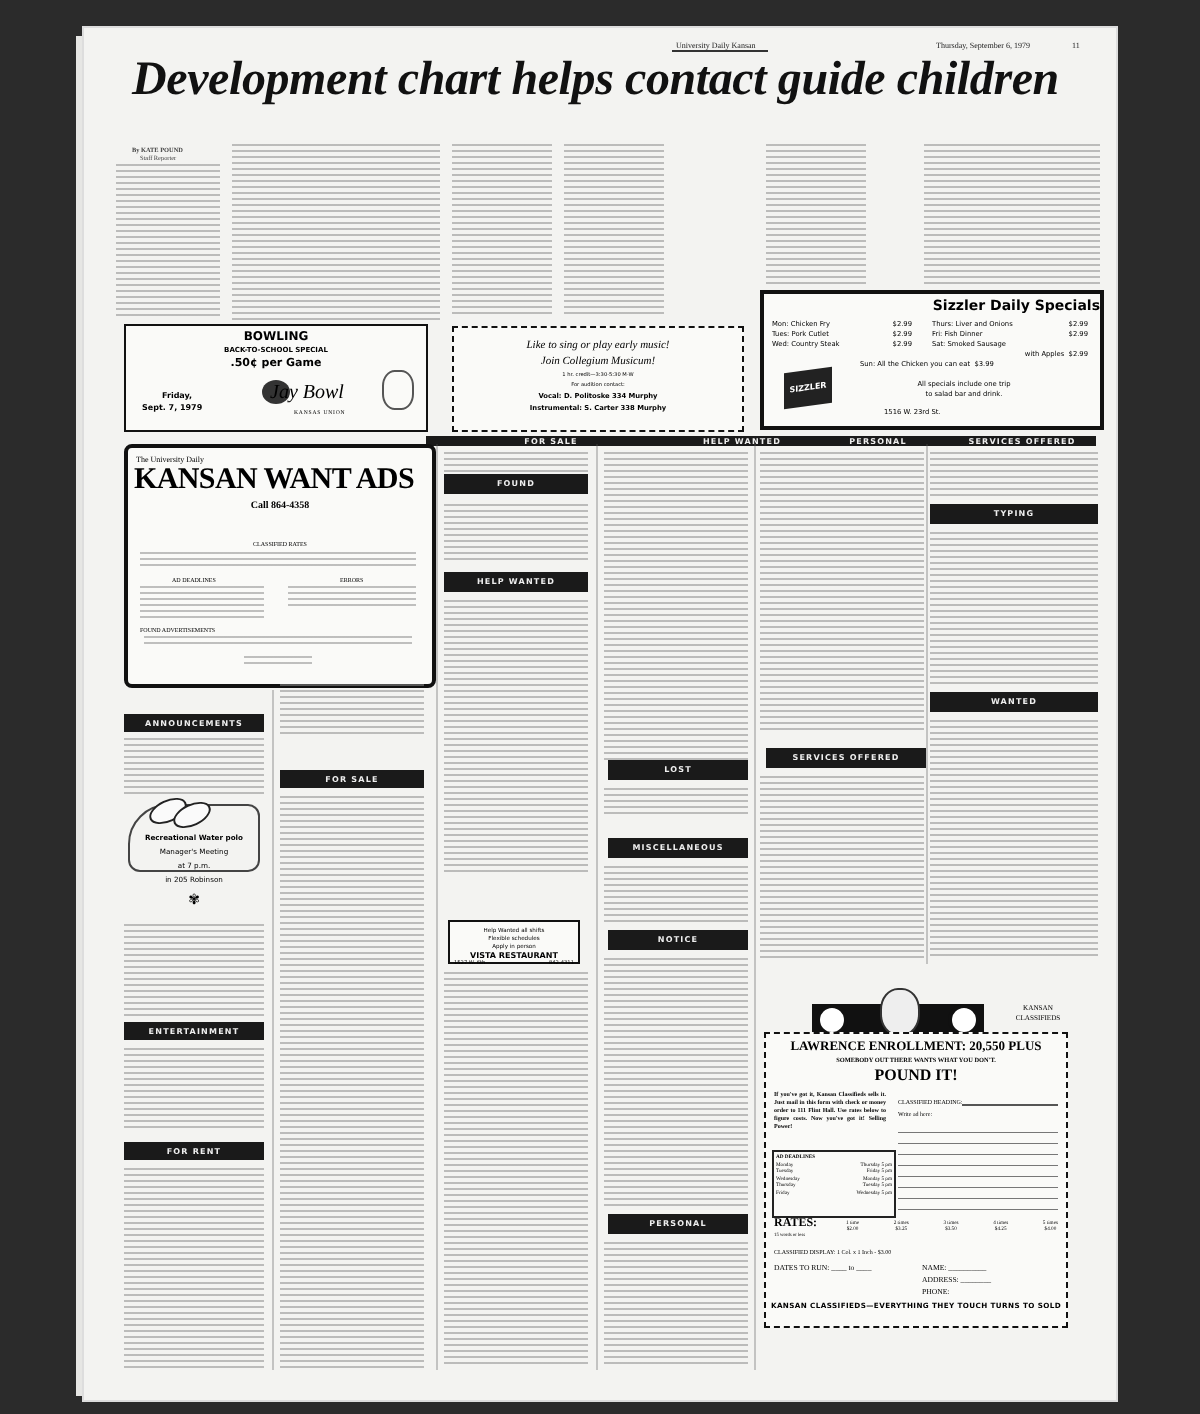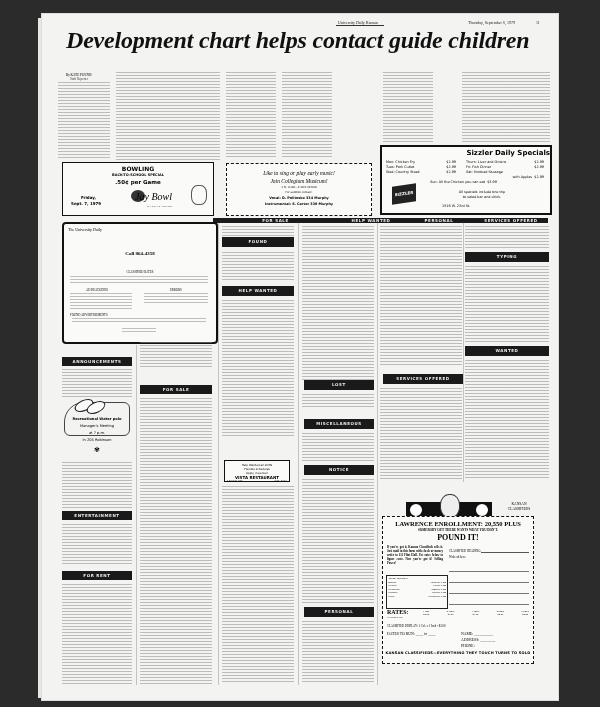--- a/index.html
+++ b/index.html
@@ -83,20 +83,21 @@
   <div class="sans" style="position:absolute;left:60px;top:57px;font-size:3.4px;">1516 W. 23rd St.</div>
 </div>
 
 <div class="bar" style="left:213px;top:218px;width:125px;height:5px;line-height:5px;">FOR SALE</div>
 <div class="bar" style="left:338px;top:218px;width:66px;height:5px;line-height:5px;">HELP WANTED</div>
 <div class="bar" style="left:404px;top:218px;width:70px;height:5px;line-height:5px;">PERSONAL</div>
 <div class="bar" style="left:474px;top:218px;width:74px;height:5px;line-height:5px;">SERVICES OFFERED</div>
 
 <div class="box" style="left:62px;top:222px;width:152px;height:118px;border-width:2px;border-radius:4px;">
   <div style="position:absolute;left:4px;top:3px;font-size:4px;">The University Daily</div>
+  <div style="position:absolute;left:3px;top:8px;font-size:15px;font-weight:bold;letter-spacing:-.3px;white-space:nowrap;">KANSAN WANT ADS</div>
   <div class="c" style="position:absolute;left:0;width:100%;top:27px;font-size:5px;font-weight:bold;">Call 864-4358</div>
   <div class="c" style="position:absolute;left:0;width:100%;top:46px;font-size:3px;">CLASSIFIED RATES</div>
   <div class="lines" style="left:6px;top:52px;width:138px;height:8px;"></div>
   <div style="position:absolute;left:22px;top:64px;font-size:3px;">AD DEADLINES</div>
   <div class="lines" style="left:6px;top:69px;width:62px;height:18px;"></div>
   <div style="position:absolute;left:106px;top:64px;font-size:3px;">ERRORS</div>
   <div class="lines" style="left:80px;top:69px;width:64px;height:12px;"></div>
   <div style="position:absolute;left:6px;top:89px;font-size:3px;">FOUND ADVERTISEMENTS</div>
   <div class="lines" style="left:8px;top:94px;width:134px;height:6px;"></div>
   <div class="lines" style="left:58px;top:104px;width:34px;height:6px;"></div>

